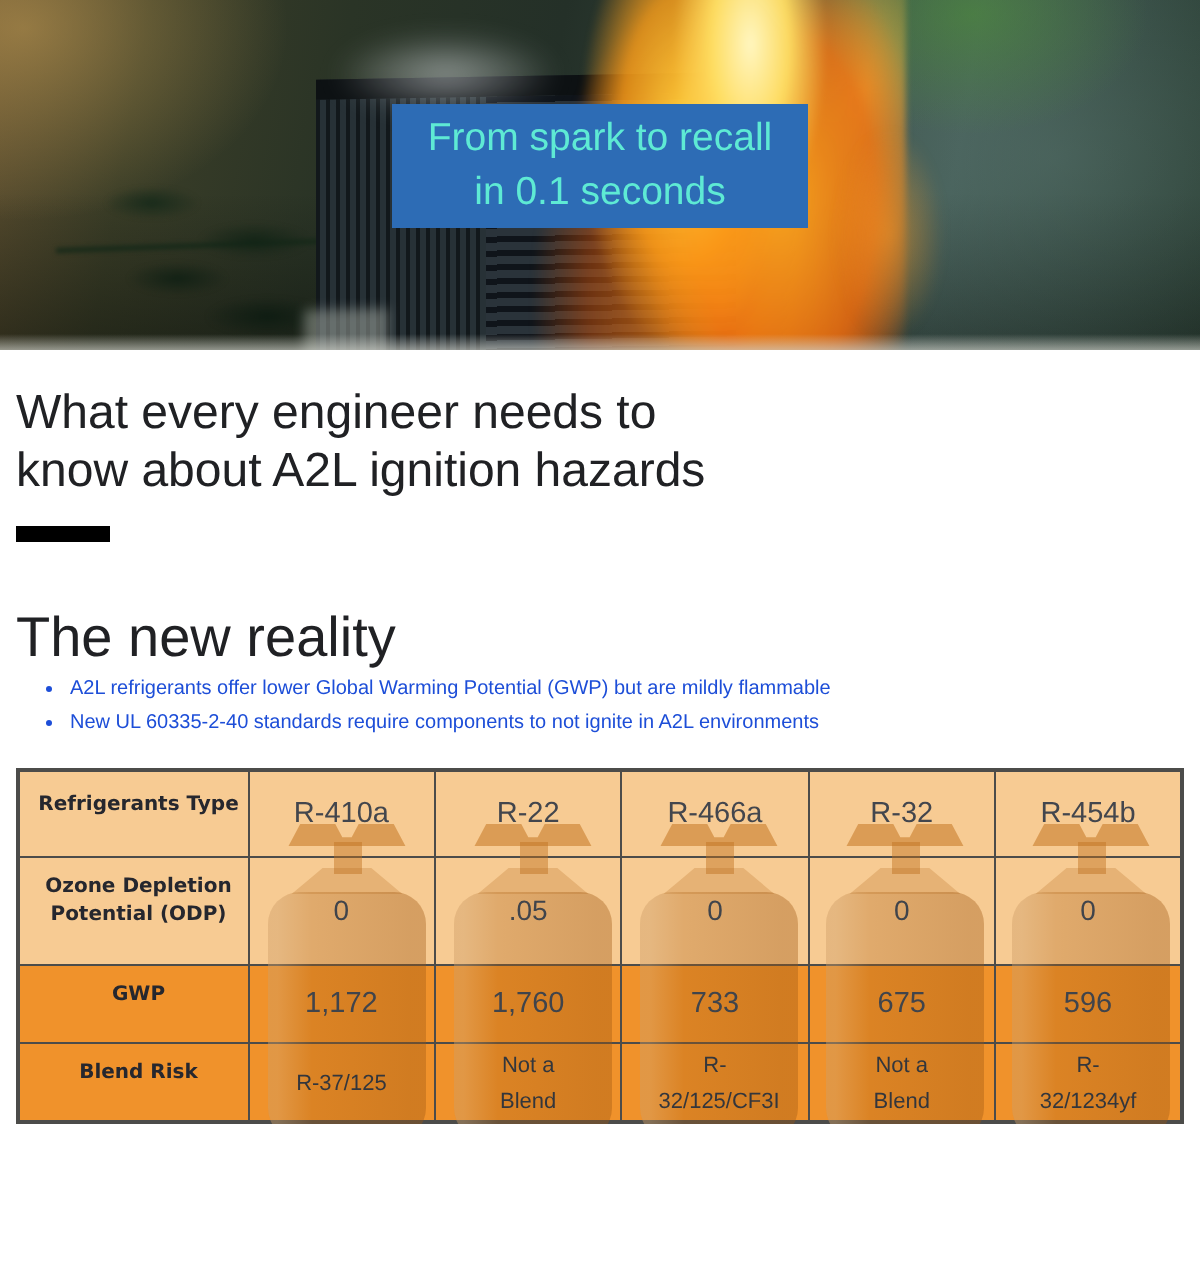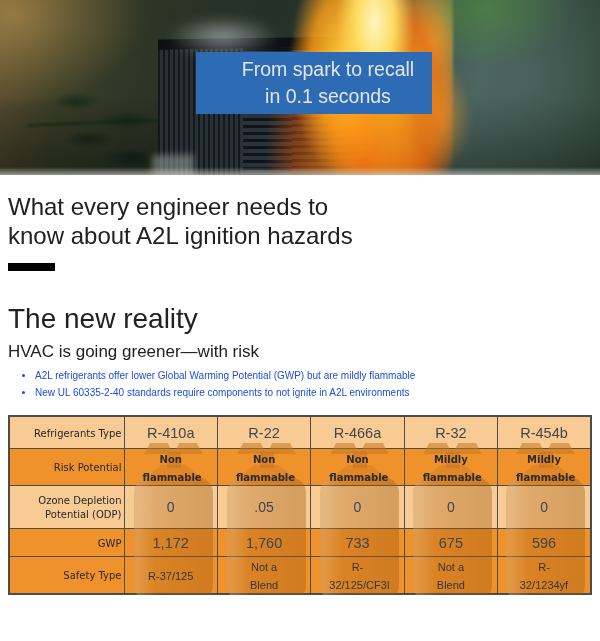--- a/index.html
+++ b/index.html
@@ -35,40 +35,40 @@
       radial-gradient(55px 130px at 62% 16%, #fff6c0 0%, rgba(255,224,100,.95) 35%, rgba(255,190,40,0) 70%),
       radial-gradient(70px 150px at 46% 38%, rgba(255,210,62,.95) 0%, rgba(255,160,25,.8) 45%, transparent 75%),
       radial-gradient(92px 170px at 70% 58%, rgba(255,170,30,.9) 0%, rgba(240,110,15,.75) 50%, transparent 78%),
       radial-gradient(112px 190px at 55% 85%, rgba(255,140,20,.85), rgba(200,80,10,.5) 60%, transparent 85%),
       radial-gradient(60px 120px at 90% 28%, rgba(255,190,60,.8), transparent 70%);}
   .flame-right{position:absolute;left:416px;top:55px;width:72px;height:125px;filter:blur(3px);
     background:radial-gradient(36px 70px at 40% 50%, rgba(255,160,40,.55), transparent 75%);}
   .hero-fade{position:absolute;left:0;bottom:0;width:100%;height:8px;
     background:linear-gradient(to top, rgba(208,210,202,.65), transparent);}
   .banner{position:absolute;left:196px;top:52px;width:208px;height:62px;background:#2d6cb5;
-    color:#e5e5e5;font-size:19.5px;line-height:27px;text-align:center;
-    display:flex;flex-direction:column;justify-content:center;padding-left:28px;}
+    color:#5eead4;font-size:19.5px;line-height:27px;text-align:center;
+    display:flex;flex-direction:column;justify-content:center;}
 
   
   .content{padding:0 8px;}
   h1{font-size:24px;line-height:28.5px;font-weight:400;color:#202124;margin:18px 0 12px;}
   .rule{width:47px;height:8px;background:#000;margin-top:13px;}
   h2{font-size:28px;line-height:25px;font-weight:400;color:#202124;margin:35px 0 0;}
   h3{font-size:17px;line-height:20px;font-weight:400;color:#202124;margin:11px 0 0;}
   ul{margin:6px 0 0;padding-left:27px;font-size:10px;line-height:16.5px;color:#1d4ed8;}
   li{margin:0;}
 
   
   .table-wrap{position:relative;margin-top:14px;}
   table{border-collapse:collapse;width:100%;table-layout:fixed;border:2px solid #4c4c4a;}
   td{border:1.5px solid #4c4c4a;text-align:center;padding:0 18px;}
   tr.light td{background:#f7cb93;}
   tr.dark td{background:#f0922b;}
-  td.lbl{text-align:right;padding:2px 2px 0 7px;font-family:"DejaVu Sans",sans-serif;
-    font-weight:normal;font-size:10px;line-height:14px;color:#26272e;}
+  td.lbl{text-align:center;padding:2px 2px 11px 7px;font-family:"DejaVu Sans",sans-serif;
+    font-weight:bold;font-size:10px;line-height:14px;color:#26272e;}
   .cv{position:relative;z-index:2;}
   .r-hdr td{height:29px;}  .r-hdr .name .cv{font-size:14.5px;color:#43464d;}
   .r-risk td{height:25px;} .r-risk td.val .cv{font-family:"DejaVu Sans",sans-serif;font-weight:bold;font-size:10px;color:#2a2b31;}
   .r-odp td{height:40px;}  .r-odp td.val .cv{font-size:14px;color:#40444b;}
   .r-gwp td{height:25px;}  .r-gwp td.val .cv{font-size:14.5px;color:#40444b;}
   .r-safety td{height:53px;} .r-safety td.val .cv{font-size:14.5px;color:#40444b;}
   .r-blend td{height:25px;}  .r-blend td.val .cv{font-size:11px;color:#33363c;}
 
   
   .tank{position:absolute;pointer-events:none;z-index:1;top:28px;height:158px;
@@ -103,67 +103,58 @@
     <div>From spark to recall</div>
     <div>in 0.1 seconds</div>
   </div>
 </div>
 
 <div class="content">
   <h1><span>What every engineer needs to</span><br><span>know about A2L ignition hazards</span></h1>
   <div class="rule"></div>
 
   <h2>The new reality</h2>
-  <h3>HVAC is going greener—with risk</h3>
   <ul>
     <li>A2L refrigerants offer lower Global Warming Potential (GWP) but are mildly flammable</li>
     <li>New UL 60335-2-40 standards require components to not ignite in A2L environments</li>
   </ul>
 
   <div class="table-wrap">
     <table>
       <colgroup>
           <col style="width:115px">
           <col span="5">
         </colgroup>
       <tbody>
           <tr class="light r-hdr">
         <td class="lbl"><span class="cv">Refrigerants Type</span></td>
         <td class="name"><span class="cv">R-410a</span></td>
         <td class="name"><span class="cv">R-22</span></td>
         <td class="name"><span class="cv">R-466a</span></td>
         <td class="name"><span class="cv">R-32</span></td>
         <td class="name"><span class="cv">R-454b</span></td>
       </tr>
-      <tr class="dark r-risk">
-        <td class="lbl"><span class="cv">Risk Potential</span></td>
-        <td class="val"><span class="cv">Non flammable</span></td>
-        <td class="val"><span class="cv">Non flammable</span></td>
-        <td class="val"><span class="cv">Non flammable</span></td>
-        <td class="val"><span class="cv">Mildly flammable</span></td>
-        <td class="val"><span class="cv">Mildly flammable</span></td>
-      </tr>
       <tr class="light r-odp">
         <td class="lbl"><span class="cv">Ozone Depletion Potential (ODP)</span></td>
         <td class="val"><span class="cv">0</span></td>
         <td class="val"><span class="cv">.05</span></td>
         <td class="val"><span class="cv">0</span></td>
         <td class="val"><span class="cv">0</span></td>
         <td class="val"><span class="cv">0</span></td>
       </tr>
       <tr class="dark r-gwp">
         <td class="lbl"><span class="cv">GWP</span></td>
         <td class="val"><span class="cv">1,172</span></td>
         <td class="val"><span class="cv">1,760</span></td>
         <td class="val"><span class="cv">733</span></td>
         <td class="val"><span class="cv">675</span></td>
         <td class="val"><span class="cv">596</span></td>
       </tr>
       <tr class="dark r-blend">
-        <td class="lbl"><span class="cv">Safety Type</span></td>
+        <td class="lbl"><span class="cv">Blend Risk</span></td>
         <td class="val"><span class="cv">R-37/125</span></td>
         <td class="val"><span class="cv">Not a Blend</span></td>
         <td class="val"><span class="cv">R-32/125/CF3I</span></td>
         <td class="val"><span class="cv">Not a Blend</span></td>
         <td class="val"><span class="cv">R-32/1234yf</span></td>
       </tr>
     </tbody>
       </table>
 
     <div class="tank" style="--i:0">

